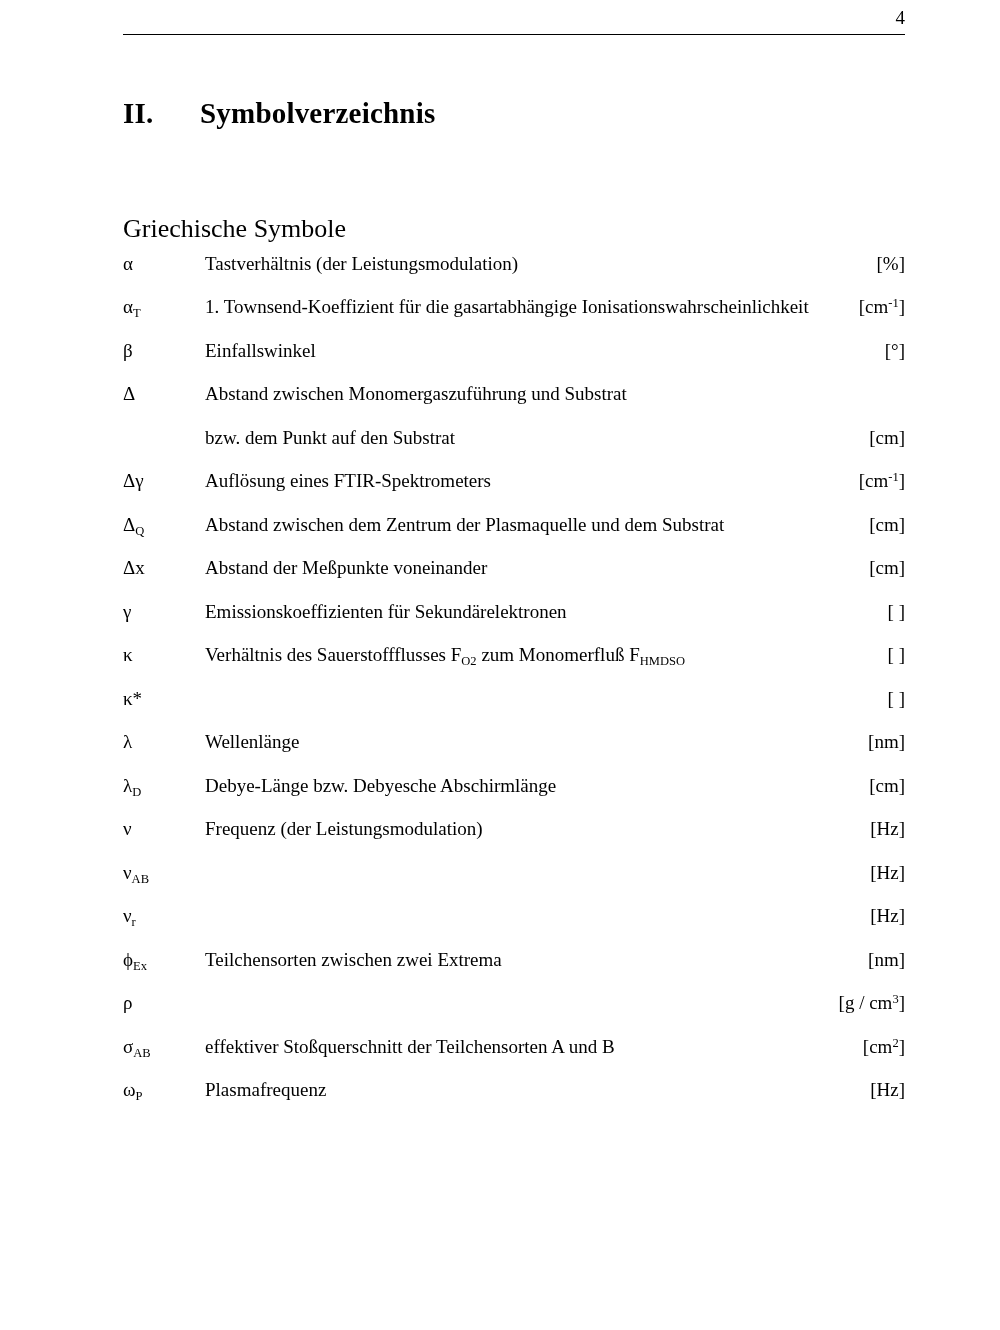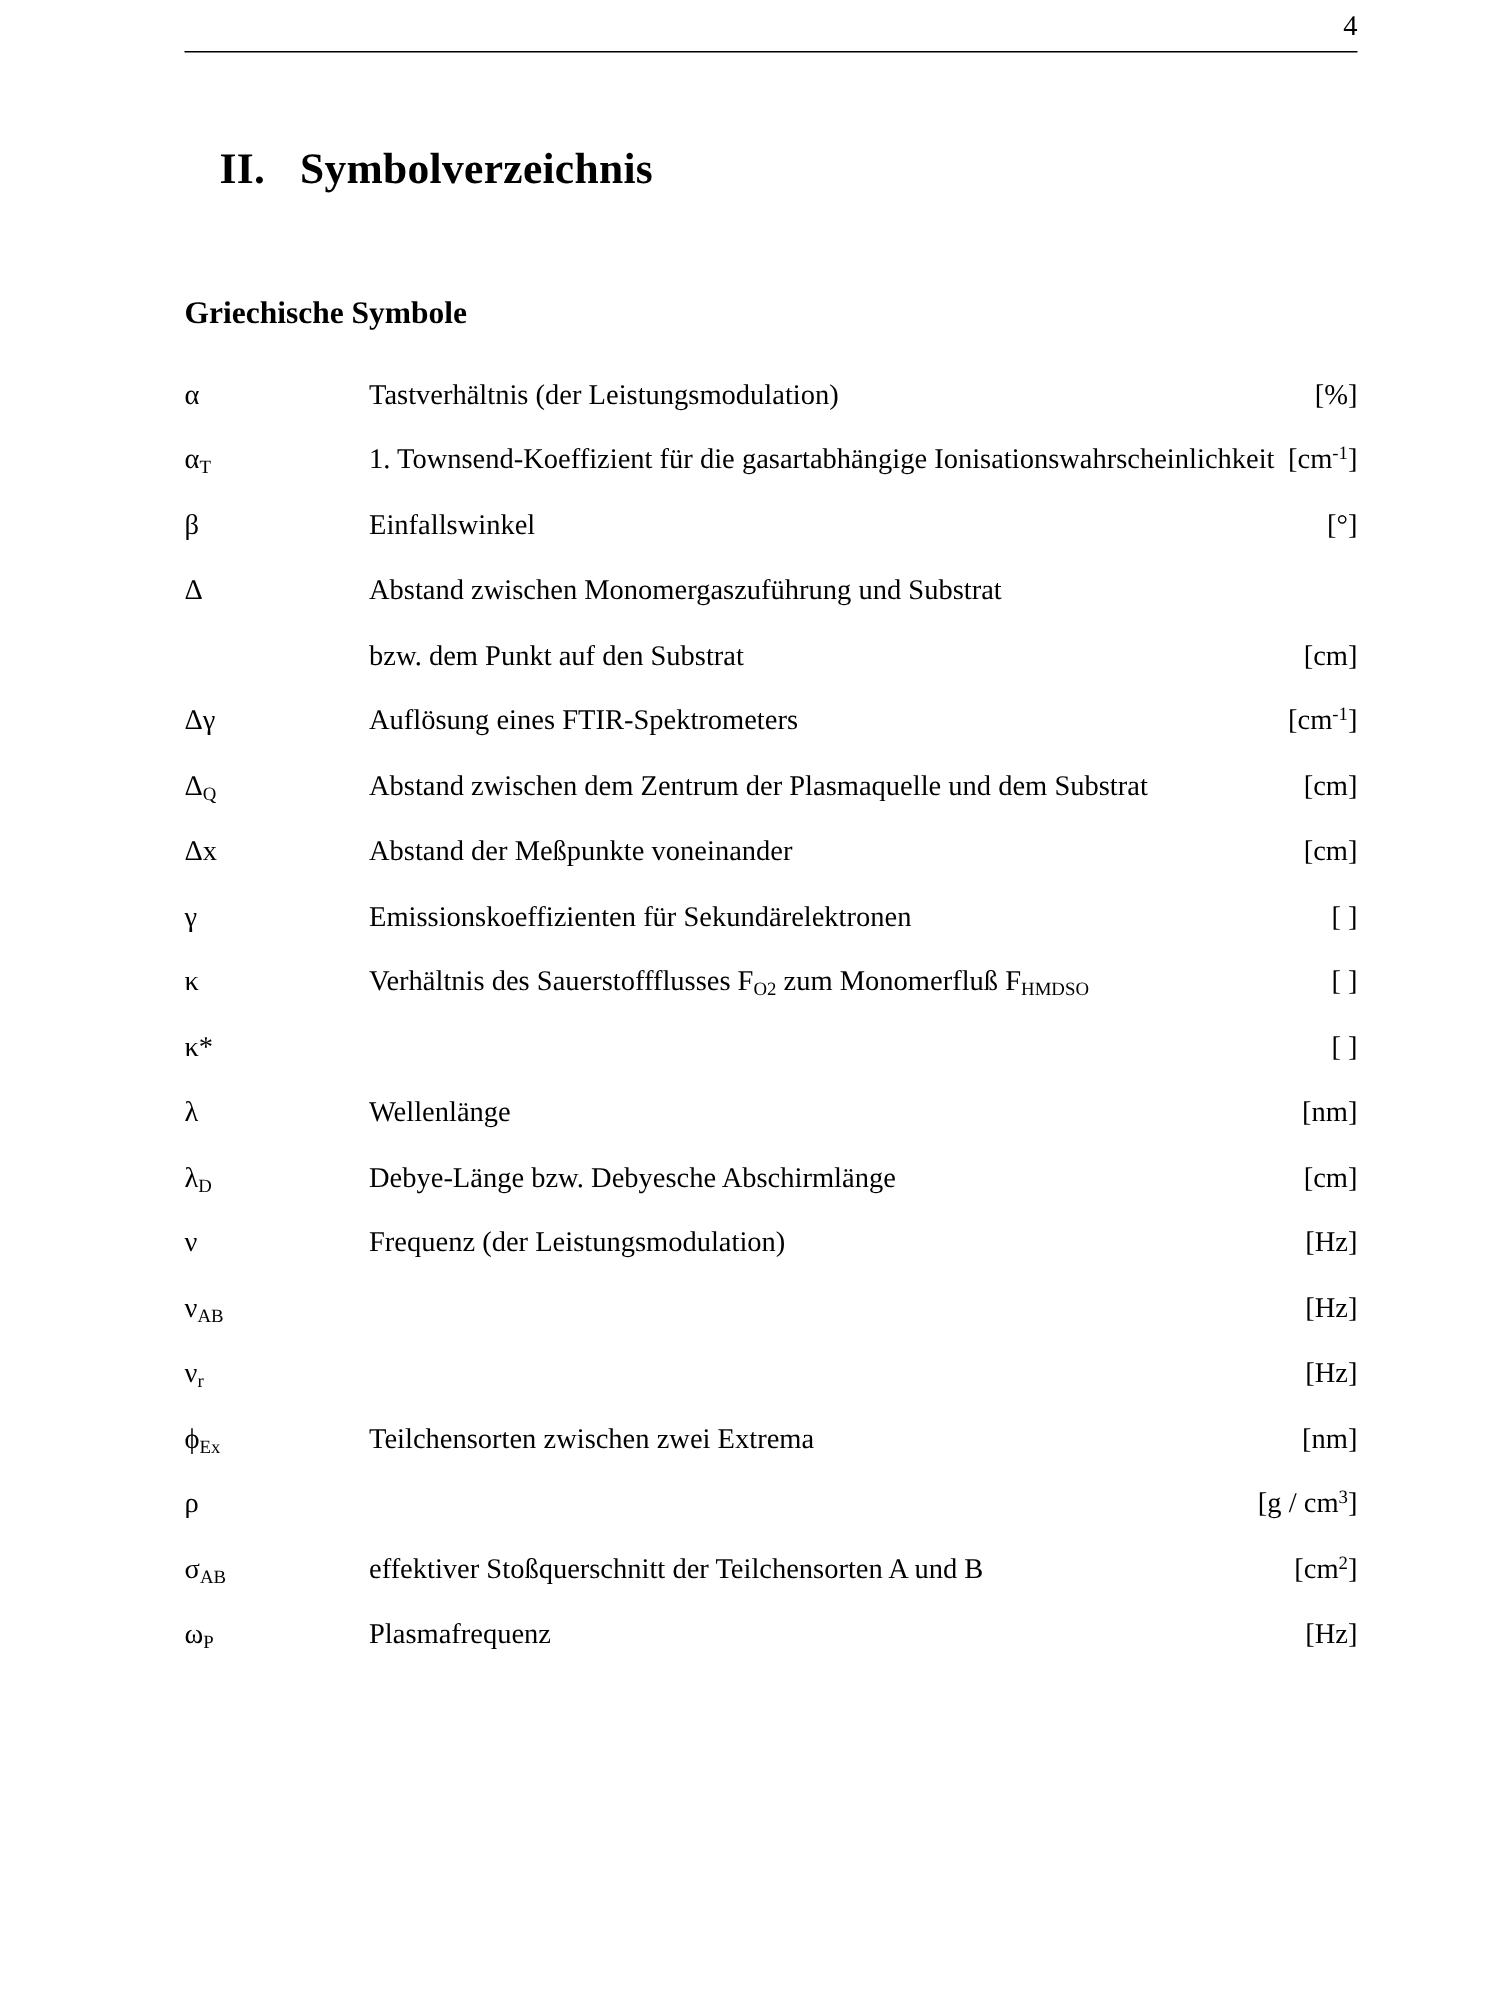--- a/index.html
+++ b/index.html
@@ -33,45 +33,45 @@
   }
   .chapter-heading {
     position: absolute;
     top: 97px;
     left: 123px;
     font-size: 29px;
     font-weight: bold;
     display: flex;
     letter-spacing: 0.2px;
   }
-  .chapter-numeral { width: 77px; text-align: center; }
+  .chapter-numeral { width: 77px; }
   .section-title {
     position: absolute;
-    top: 196px;
-    left: 123px;
-    font-size: 21px;
-    font-weight: bold;
+    top: 214px;
+    left: 123px;
+    font-size: 26px;
+    font-weight: normal;
   }
   .symbol-table {
     position: absolute;
     top: 242px;
     left: 123px;
     right: 95px;
     display: flex;
     flex-direction: column;
   }
   .symbol-row {
     display: grid;
     grid-template-columns: 82px 1fr auto;
     height: 43.5px;
     align-items: center;
     font-size: 19px;
   }
   .symbol-cell { white-space: nowrap; }
-  .description-cell { white-space: nowrap; overflow: visible; margin-left: 41px; }
+  .description-cell { white-space: nowrap; overflow: visible; }
   .unit-cell { text-align: right; white-space: nowrap; justify-self: end; }
   sub, sup {
     font-size: 66%;
     line-height: 0;
   }
   sub { vertical-align: -0.28em; }
   sup { vertical-align: 0.5em; }
 </style>
 </head>
 <body>

